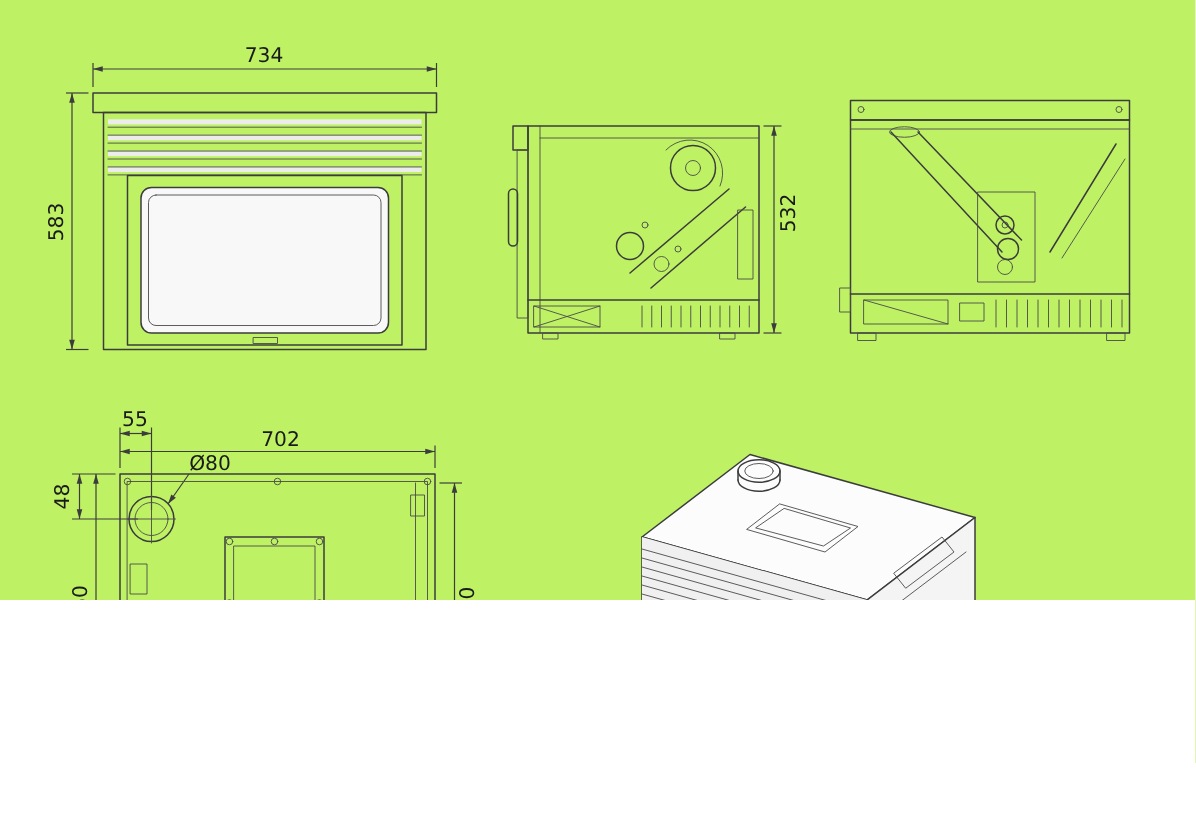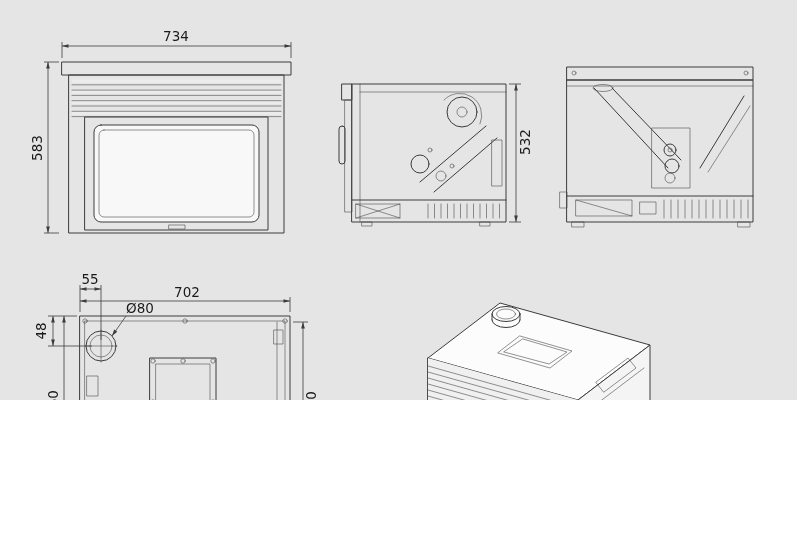--- a/index.html
+++ b/index.html
@@ -1,16 +1,16 @@
 <!DOCTYPE html>
 <html><head>
 <meta charset="utf-8">
 <style>
   html,body{margin:0;padding:0;background:#ffffff;}
-  .canvas{position:relative;width:797px;height:400px;background:#e5e5e5;overflow:hidden;
+  .canvas{position:relative;width:797px;height:400px;background:#bef264;overflow:hidden;
           font-family:"DejaVu Sans", sans-serif;}
   svg{display:block;}
   .ln   {fill:none;stroke:#3c3c3c;stroke-width:1;stroke-linejoin:round;stroke-linecap:round;}
   .ln-t {fill:none;stroke:#4a4a4a;stroke-width:0.6;stroke-linejoin:round;stroke-linecap:round;}
   .dim  {fill:none;stroke:#3c3c3c;stroke-width:0.8;}
   .dim-txt{font-family:"DejaVu Sans",sans-serif;font-size:13.5px;fill:#1a1a1a;}
   .shade{fill:#ececec;stroke:none;}
   .glass{fill:#f8f8f8;}
   .face-top{fill:#fcfcfc;}
   .face-right{fill:#f4f4f4;}

